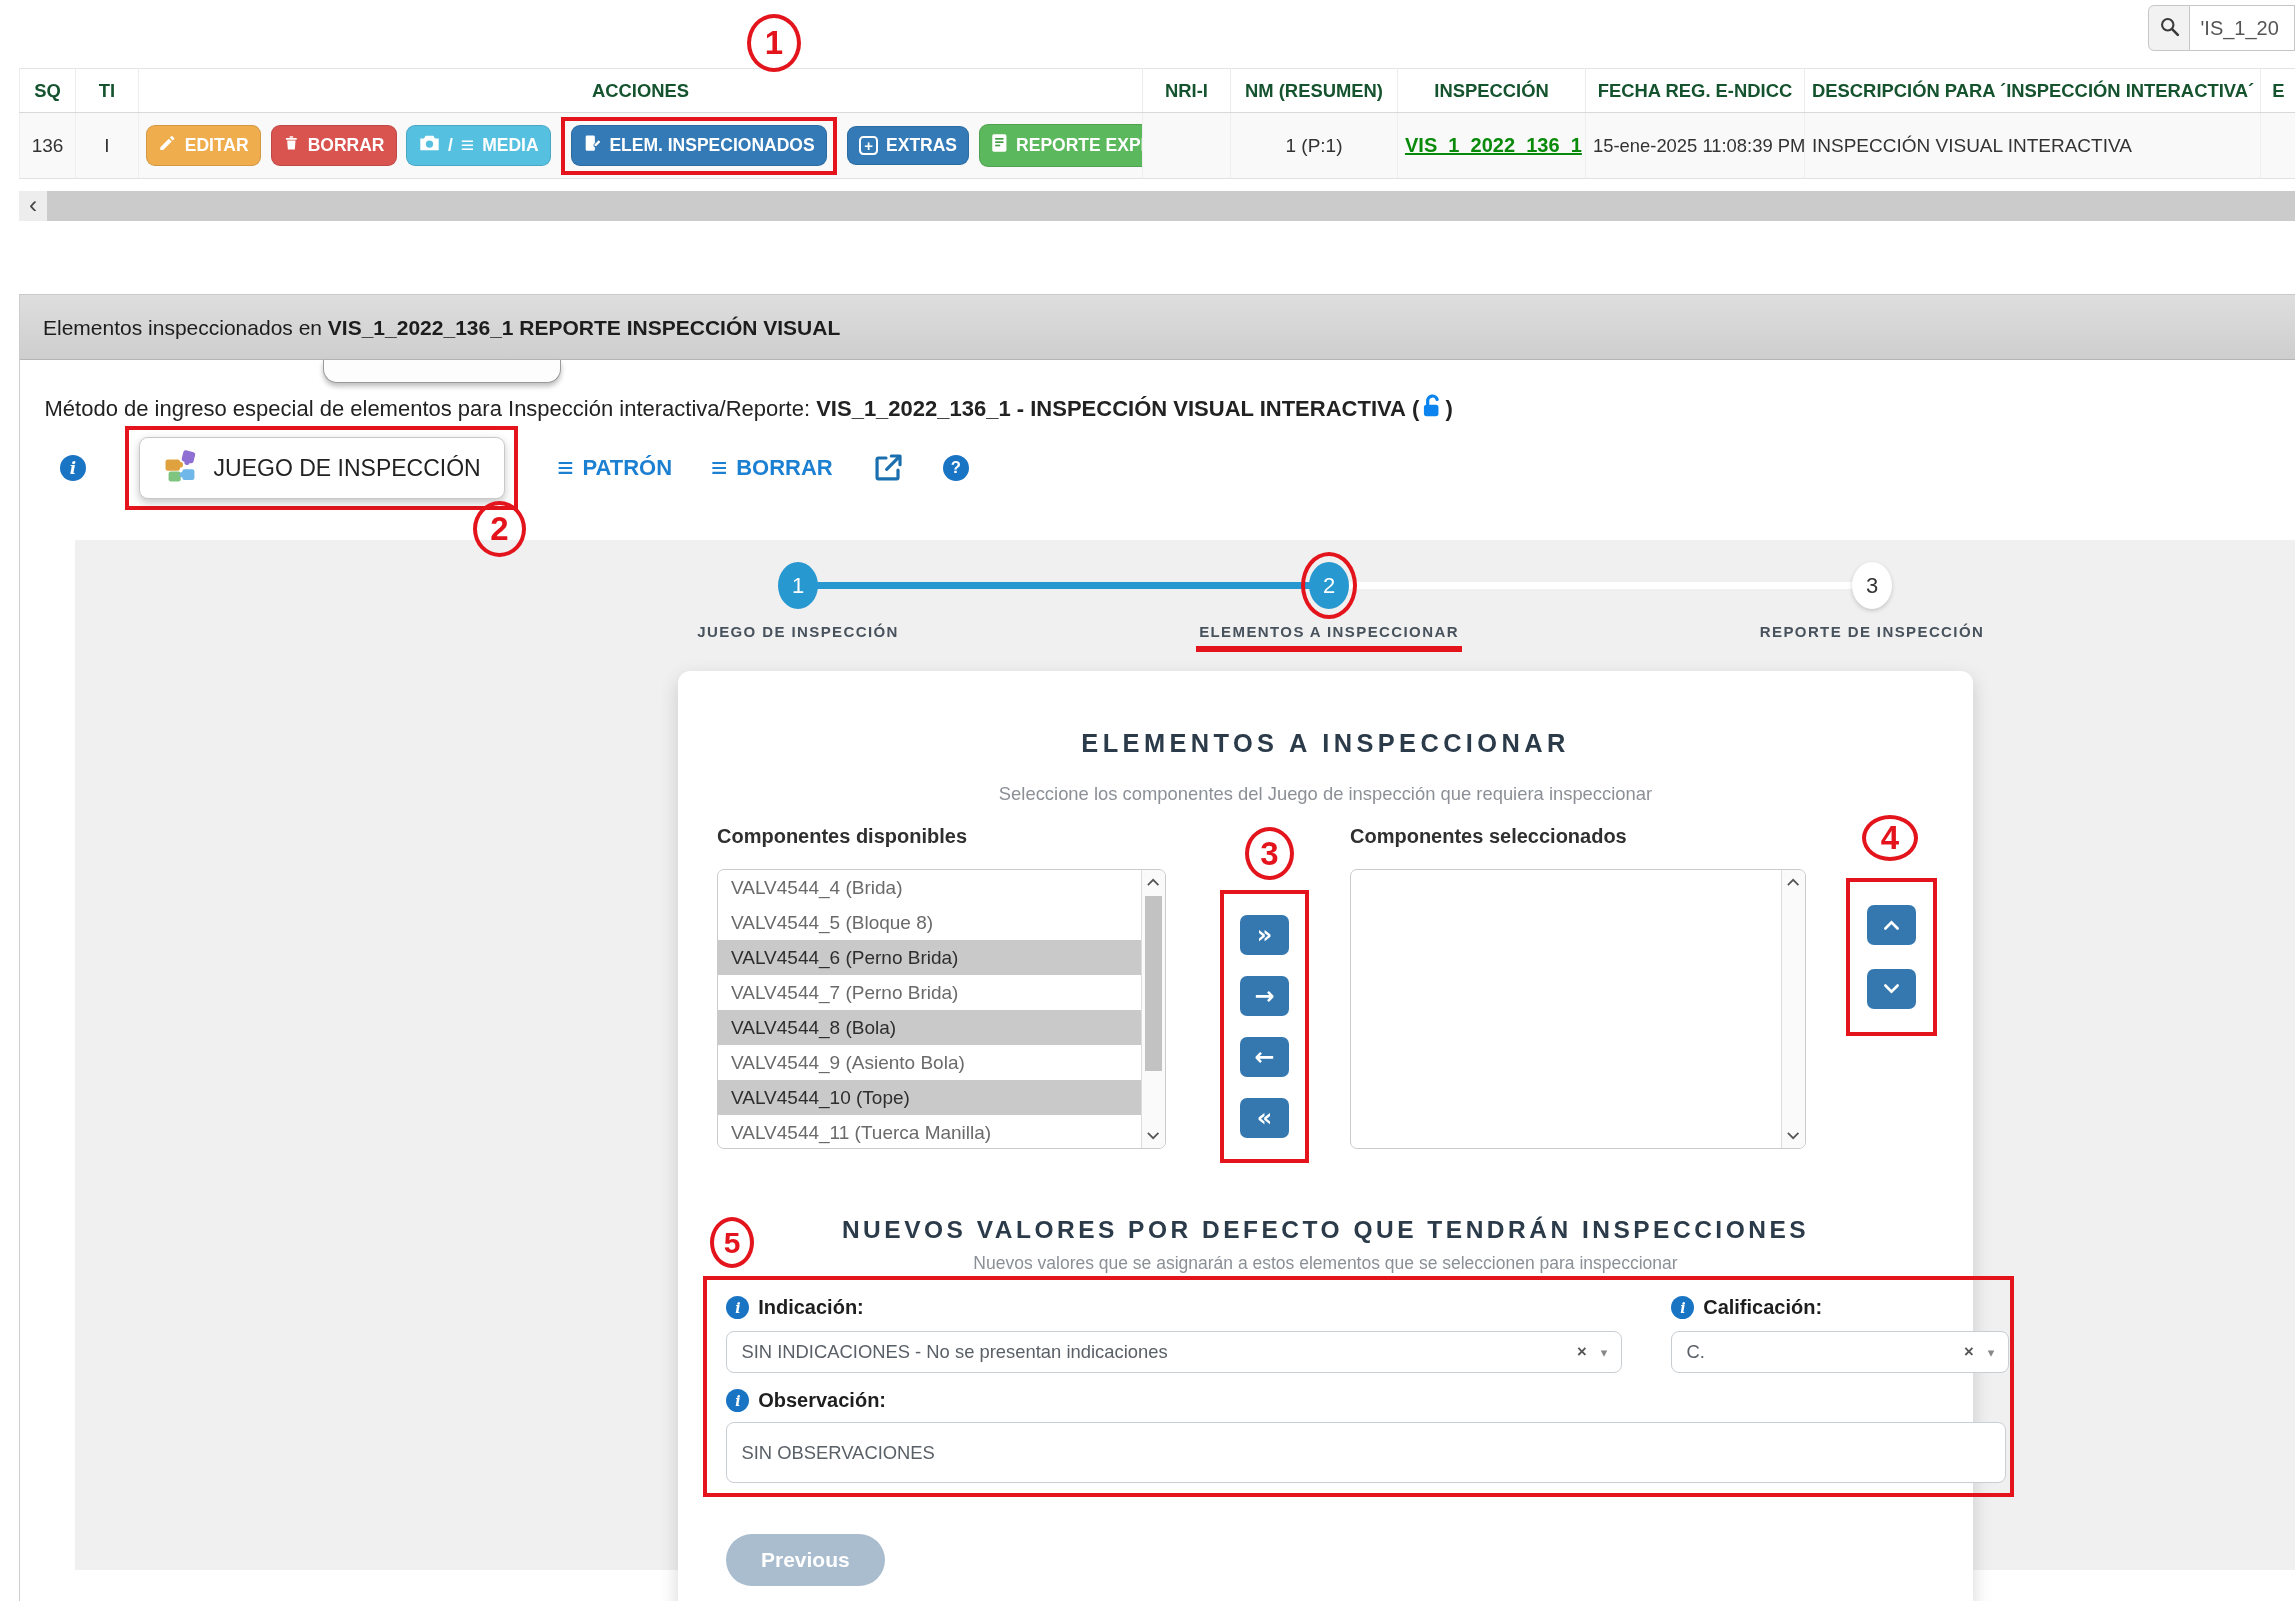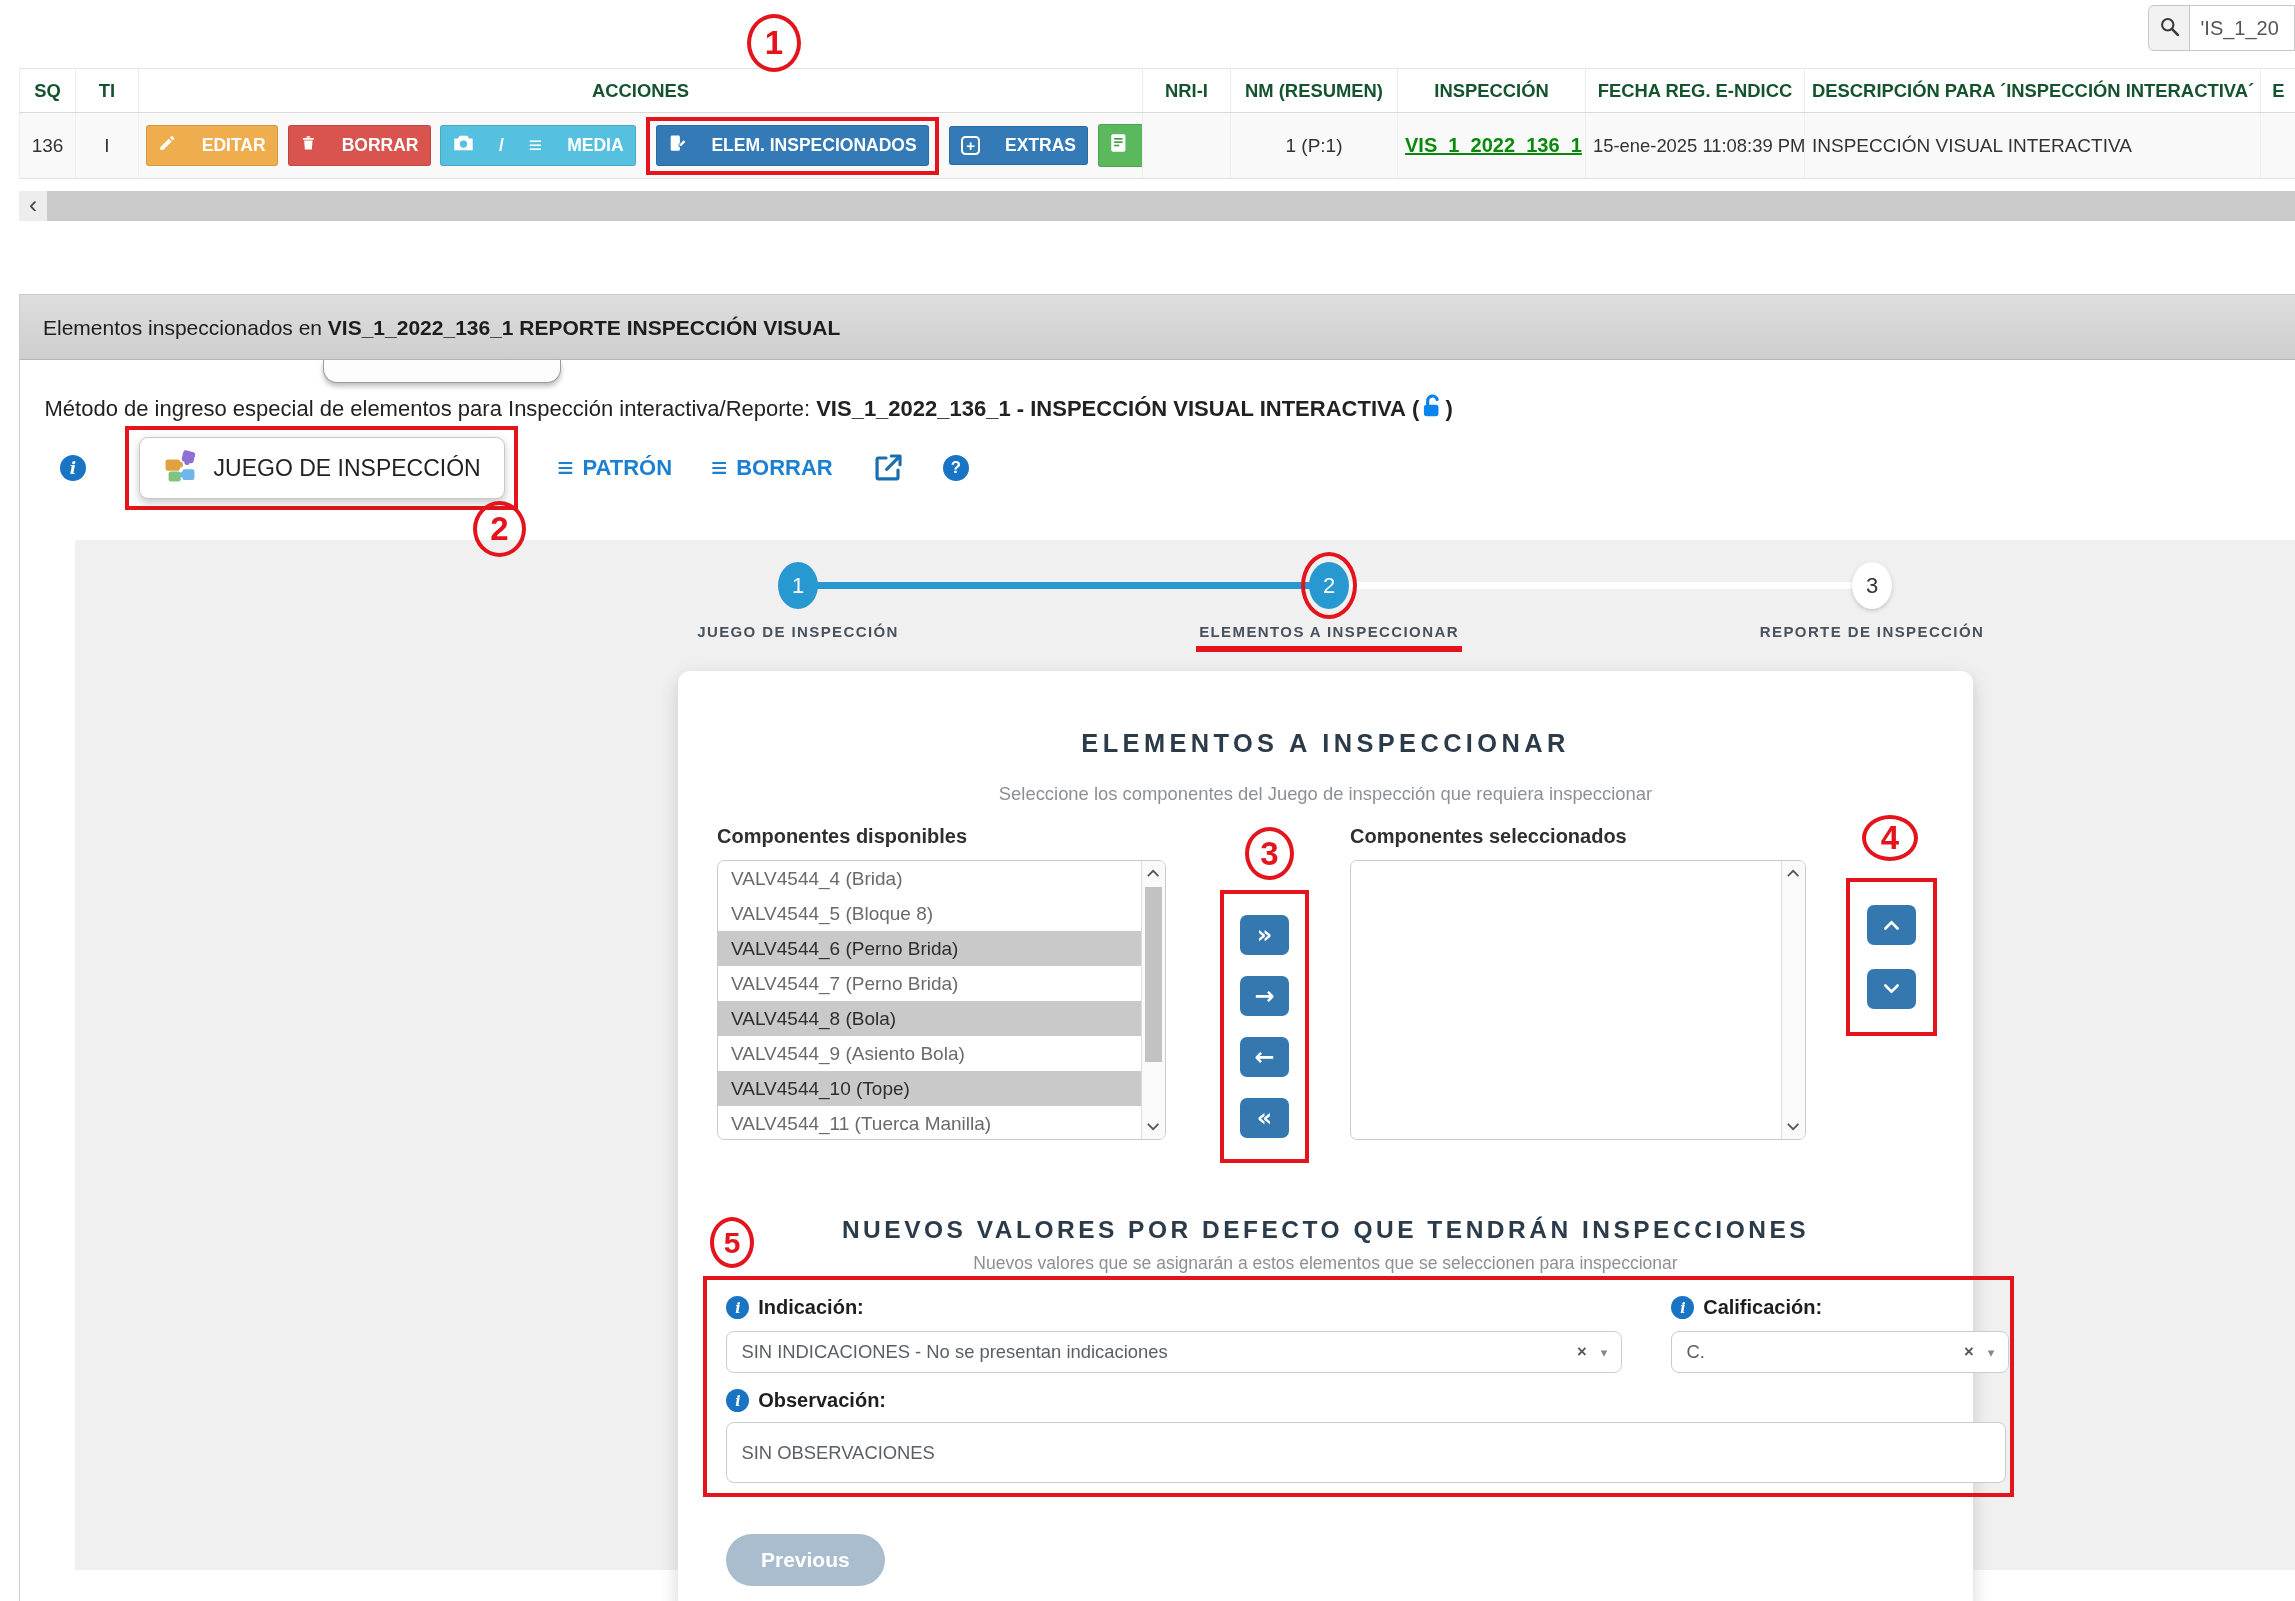--- a/index.html
+++ b/index.html
@@ -18,21 +18,21 @@
   #top-table { position:absolute; top:68px; left:19px; width:2276px; border-collapse:collapse; table-layout:fixed;
                border:0.9px solid #e3e3e3; }
   #top-table th { height:44px; font-size:18.4px; font-weight:bold; color:#14532d; background:#fff;
                   border-bottom:1.8px solid #d9d9d9; border-left:0.9px solid #ececec; padding:3.5px 7px; text-align:center;
                   overflow:hidden; white-space:nowrap; }
   #top-table td { height:54px; font-size:19px; color:#333; background:#f9f9f9;
                   border-bottom:0.9px solid #e2e2e2; border-left:0.9px solid #efefef; padding:3.5px 7px; text-align:center;
                   overflow:hidden; white-space:nowrap; vertical-align:middle; }
   #top-table td.left, #top-table th.left { text-align:left; }
   .actions-cell { display:flex; align-items:center; gap:9.6px; }
-  .abtn { display:inline-flex; align-items:center; gap:25px; padding:8px 11.4px; border-radius:3px;
+  .abtn { display:inline-flex; align-items:center; gap:8px; padding:8px 11.4px; border-radius:9px;
           color:#fff; font-size:17.5px; font-weight:600; border:0.9px solid rgba(0,0,0,.12); cursor:pointer;
           font-family:"Liberation Sans",sans-serif; white-space:nowrap; }
   .btn-editar { background:#f0ad4e; }
   .btn-borrar { background:#d9534f; }
   .btn-media  { background:#56c0e0; }
   .btn-elem, .btn-extras { background:#337ab7; }
   .btn-reporte { background:#5cb85c; }
   .red-wrap-elem { border:4.4px solid #e3141c; padding:4.4px 6.1px; display:inline-block; }
   .insp-link { color:#0a8a0a; font-weight:bold; text-decoration:underline; font-size:20px; }
   .sq-plus { width:19px; height:19px; border:2.2px solid #fff; border-radius:4.4px; display:inline-flex;
@@ -86,21 +86,21 @@
   .step-label { margin-top:14px; font-size:15px; letter-spacing:1.4px; color:#47525d; font-weight:600; }
   .step-underline { width:266px; height:6.1px; background:#e3141c; margin:6.1px auto 0; }
 
   
   .card { position:absolute; left:603px; top:131px; width:1295px; height:947px; background:#fff;
           border-radius:12.3px; box-shadow:0 7px 19px rgba(0,0,0,.16); }
   .card-title { position:absolute; top:58px; width:100%; text-align:center; font-size:25.4px; letter-spacing:4.4px;
                 color:#2c3b4a; font-weight:600; }
   .card-sub { position:absolute; top:112px; width:100%; text-align:center; font-size:18.4px; color:#8b9096; }
   .list-label { position:absolute; top:154px; font-size:20px; font-weight:bold; color:#2f2f2f; }
-  .listbox { position:absolute; top:189px; height:280px; border:1.8px solid #cbcbcb; border-radius:7px;
+  .listbox { position:absolute; top:198px; height:280px; border:1.8px solid #cbcbcb; border-radius:7px;
              background:#fff; display:flex; overflow:hidden; }
   .listbox ul { flex:1; list-style:none; }
   .listbox li { height:35px; line-height:35px; padding-left:13px; font-size:19px; color:#6a6a6a;
                 white-space:nowrap; overflow:hidden; cursor:pointer; }
   .listbox li.selected { background:#c9c9c9; color:#2e2e2e; }
   .vscroll { width:24px; border-left:0.9px solid #dcdcdc; background:#fafafa; position:relative; flex:none; }
   .sb-arrow { height:24.5px; display:flex; align-items:center; justify-content:center; cursor:pointer; }
   .sb-arrow.bottom { position:absolute; bottom:0; left:0; right:0; }
   .sb-thumb { position:absolute; left:2.6px; right:2.6px; top:26px; height:175px; background:#c2c2c2; cursor:pointer; }
 

